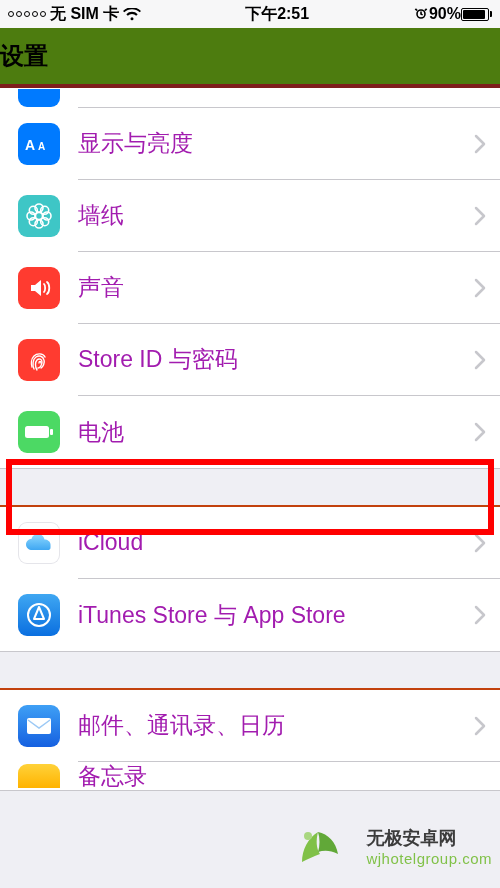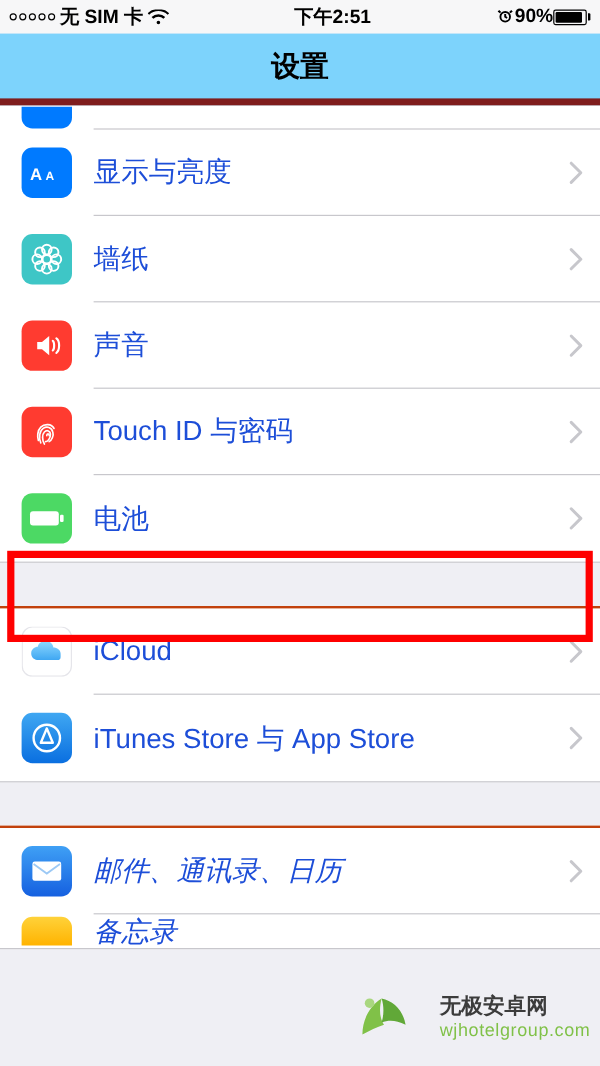--- a/index.html
+++ b/index.html
@@ -27,25 +27,25 @@
   .dots { display:flex; gap:2px; }
   .dots span { width:6px; height:6px; border-radius:50%; border:1px solid #000; background:transparent; }
   .wifi { font-size:14px; }
   .battery { display:inline-flex; align-items:center; }
   .battery .body { width:28px; height:13px; border:1.5px solid #000; border-radius:2px; position:relative; }
   .battery .fill { position:absolute; left:1px; top:1px; bottom:1px; width:22px; background:#000; border-radius:1px; }
   .battery .tip { width:2px; height:6px; background:#000; margin-left:1px; border-radius:0 1px 1px 0; }
 
   .navbar {
     height: 60px;
-    background:#7dd3fc;
-    border-bottom:6px solid #7f1d1d;
+    background:#4d7c0f;
+    border-bottom:4px solid #7f1d1d;
     display:flex;
     align-items:center;
-    justify-content:center;
+    justify-content:flex-start;
   }
   .navbar .title { font-size:24px; font-weight:600; color:#000; }
 
   .scroll { }
 
   .group { background:#fff; border-top:2px solid #c2410c; border-bottom:1px solid #c8c7cc; margin-bottom:36px; }
   .group.first { margin-top:0; border-top:none; }
   .row {
     display:flex;
     align-items:center;
@@ -65,21 +65,21 @@
     display:flex;
     align-items:center;
     border-bottom:1px solid #c8c7cc;
     padding-right:14px;
     min-width:0;
   }
   .row:last-child .inner { border-bottom:none; }
   .row .label {
     flex:1 1 auto;
     font-size:23px;
-    color:#1d4ed8;
+    color:#a21caf;
     white-space:nowrap; overflow:hidden; text-overflow:ellipsis;
     font-weight:500;
   }
   .row .chev {
     flex:0 0 auto;
     color:#c7c7cc;
   }
   .row.partial { height:20px; }
   .row.partial .icon { height:18px; border-radius:0 0 9px 9px; }
   .row.partial .inner { border-bottom:1px solid #c8c7cc; }
@@ -236,21 +236,21 @@
         <svg width="30" height="30" viewBox="0 0 30 30">
             <g fill="none" stroke="#fff" stroke-width="1.4" stroke-linecap="round">
               <path d="M8 22c-1-3-1-8 2-11s9-3 11 1"></path>
               <path d="M10 24c-2-4-1-10 2-12s7-1 8 3c1 3-1 7-3 8"></path>
               <path d="M13 25c-2-3-2-8 0-10s5-1 5 2-2 6-4 6"></path>
               <path d="M15 18c0-2 2-2 2 0"></path>
             </g>
           </svg>
       </div>
       <div class="inner">
-        <div class="label">Touch ID 与密码</div>
+        <div class="label">Store ID 与密码</div>
         <span class="chev">
             <svg width="12" height="20" viewBox="0 0 12 20">
               <path d="M2 2l8 8-8 8" stroke="#c7c7cc" stroke-width="2.5" fill="none" stroke-linecap="round" stroke-linejoin="round"></path>
             </svg>
           </span>
       </div>
     </div>
 
     <div class="row">
       <div class="icon bg-green">
@@ -307,21 +307,21 @@
         <div class="label">iTunes Store 与 App Store</div>
         <span class="chev">
             <svg width="12" height="20" viewBox="0 0 12 20">
               <path d="M2 2l8 8-8 8" stroke="#c7c7cc" stroke-width="2.5" fill="none" stroke-linecap="round" stroke-linejoin="round"></path>
             </svg>
           </span>
       </div>
     </div>
   </div>
 
-  <div class="group" style="margin-bottom:0;font-style:italic;">
+  <div class="group" style="margin-bottom:0;">
     <div class="row">
       <div class="icon bg-mail" style="background:linear-gradient(#3fa0f5,#1560e0);">
         <svg width="30" height="22" viewBox="0 0 30 22">
             <rect x="3" y="3" width="24" height="16" rx="2" fill="#fff"></rect>
             <path d="M4 5l11 8L26 5" stroke="#9cc9f5" stroke-width="1.5" fill="none"></path>
           </svg>
       </div>
       <div class="inner">
         <div class="label">邮件、通讯录、日历</div>
         <span class="chev">

